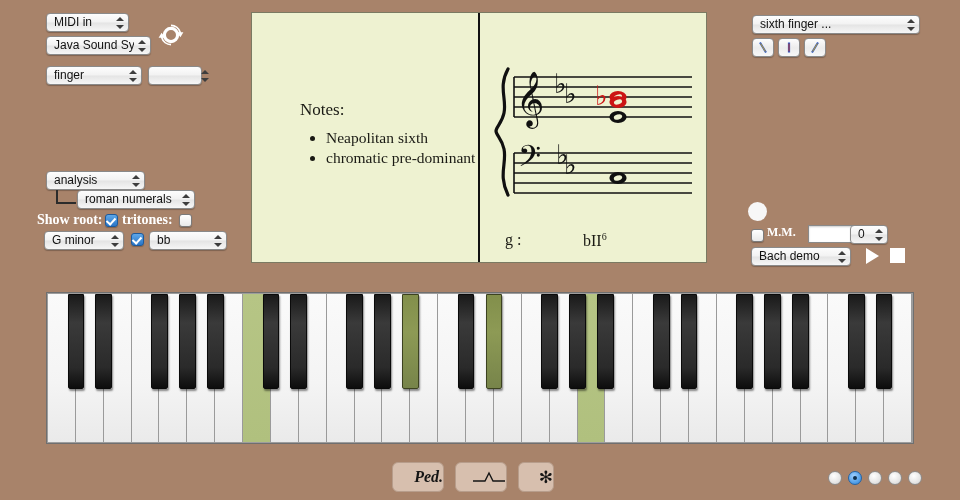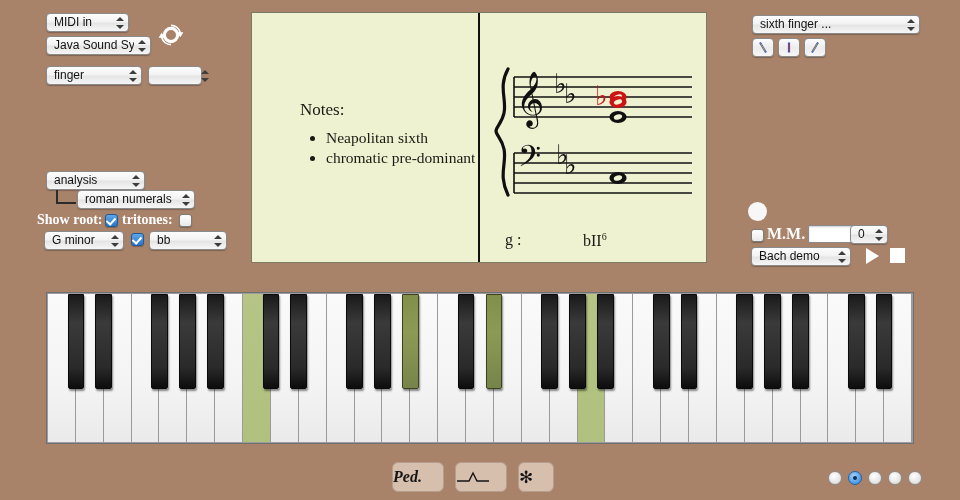--- a/index.html
+++ b/index.html
@@ -109,21 +109,21 @@
   }
   .bkey.hl{
     background:linear-gradient(to bottom,#828f4b 0%,#8d9a55 40%,#77844a 100%);
     border-color:#3c4220;
   }
 
   
   .pedbtn{
     position:absolute;height:30px;top:462px;
     background:#d7bfae;border:1px solid #b79d8b;border-radius:6px;
-    display:flex;align-items:center;justify-content:flex-start;
+    display:flex;align-items:center;justify-content:flex-end;
     color:#151515;cursor:default;box-sizing:border-box;
   }
 
   
   .pdot{
     position:absolute;width:14px;height:14px;border-radius:50%;
     background:radial-gradient(circle at 40% 33%,#ffffff,#e2e2e2 70%,#cfcfcf);
     border:1px solid #8e8e8e;box-sizing:border-box;cursor:default;top:471px;
   }
   .pdot.sel{background:radial-gradient(circle at 40% 33%,#9fd0ff,#4a9ae6 70%,#2c79c9);border-color:#2463a5;}
@@ -287,21 +287,21 @@
 </div>
 <div class="sqbtn" style="left:804px;top:38px;">
   <svg width="10" height="13" viewBox="0 0 10 13">
     <line x1="8" y1="1.5" x2="2" y2="11.5" stroke="#2a57c6" stroke-width="2"></line>
     <line x1="7.4" y1="2.5" x2="2.6" y2="10.5" stroke="#c6a12a" stroke-width="1"></line>
   </svg>
 </div>
 
 <div id="mm-indicator"></div>
 <div class="cb" style="left:751px;top:229px;"></div>
-<span class="lblwhite" style="left:767px;top:225px;font-size:16px;">M.M.</span>
+<span class="lblwhite" style="left:767px;top:225px;font-size:12px;">M.M.</span>
 <div id="mm-field">
   <span></span>
 </div>
 <div class="combo" style="left:850px;top:225px;width:38px;">
   <span class="lbl">0</span>
   <span class="arrows"></span>
 </div>
 
 <div class="combo" style="left:751px;top:247px;width:100px;">
   <span class="lbl">Bach demo</span>

